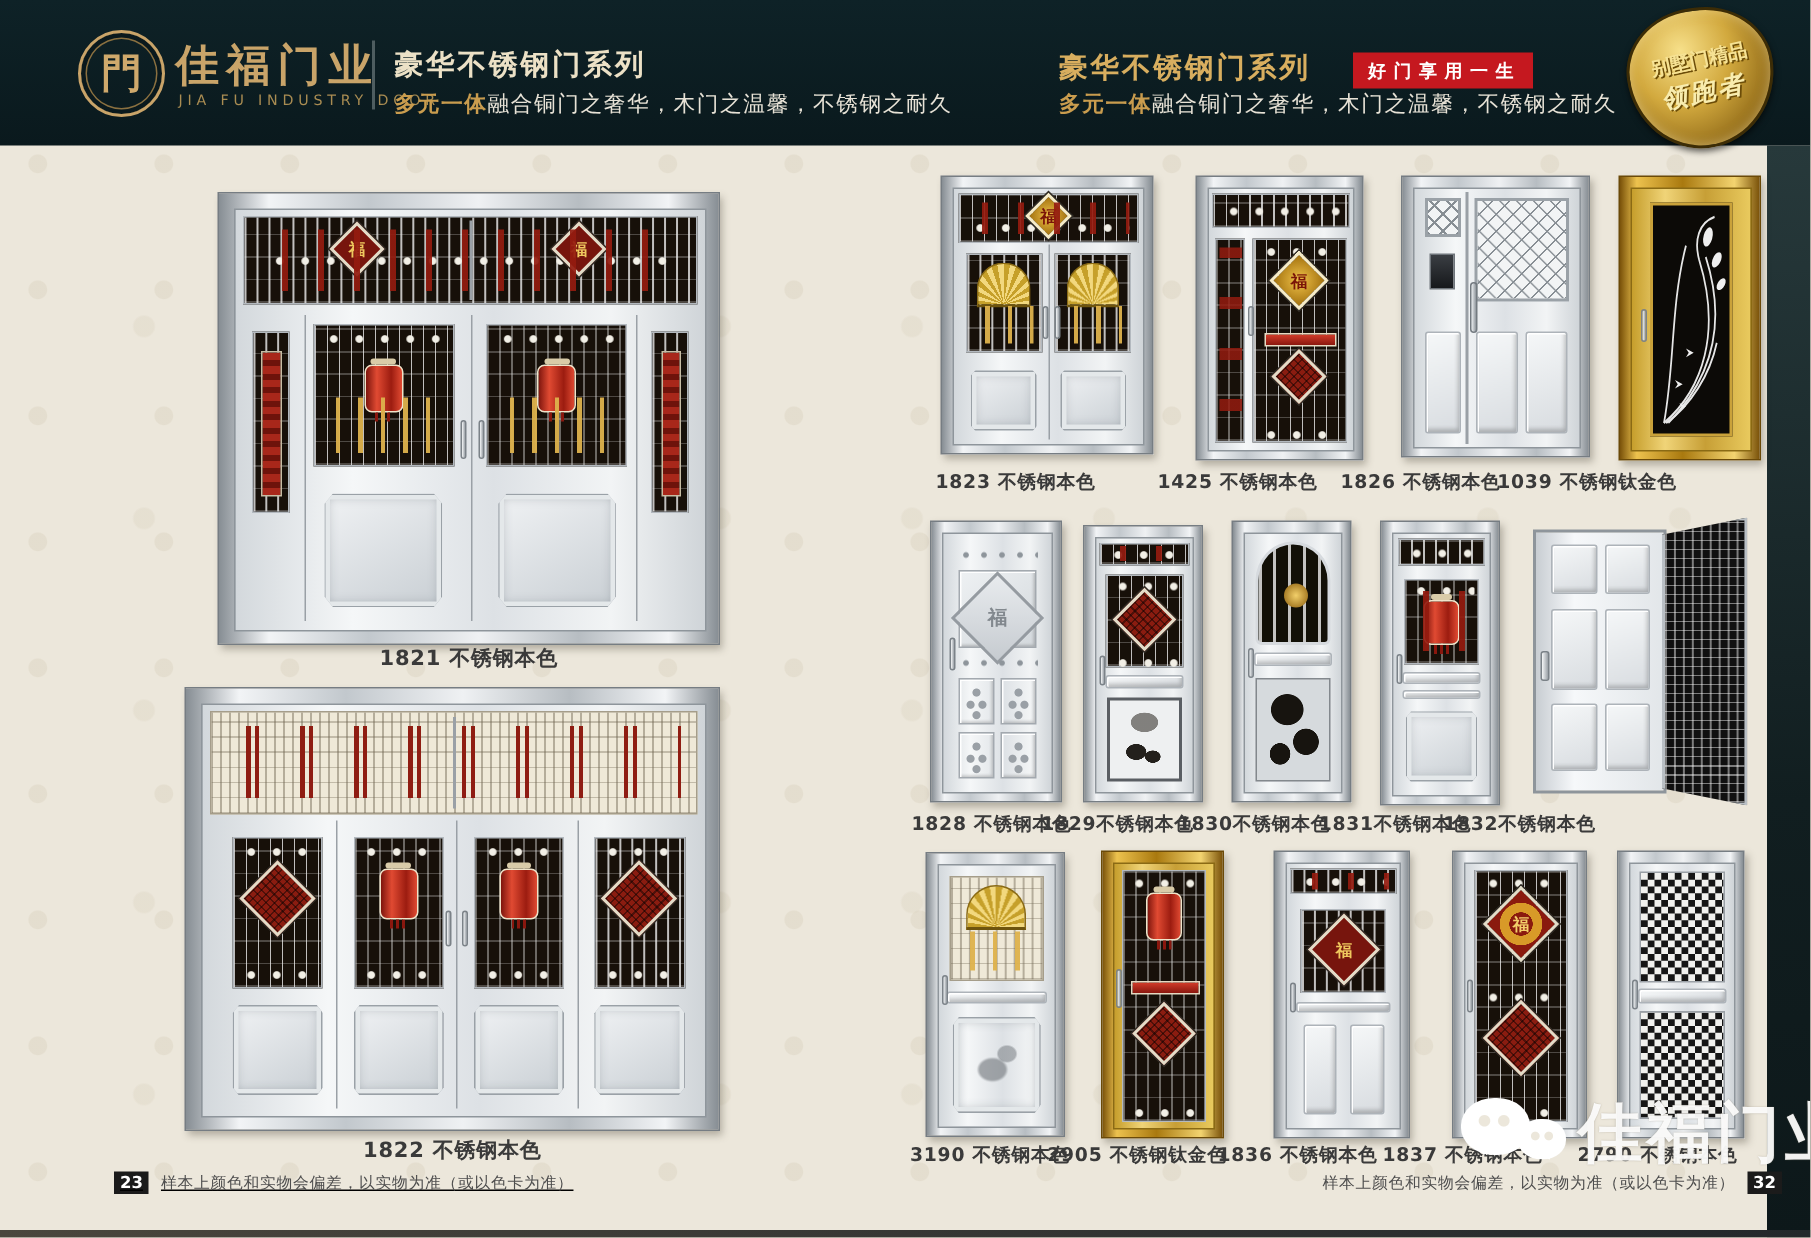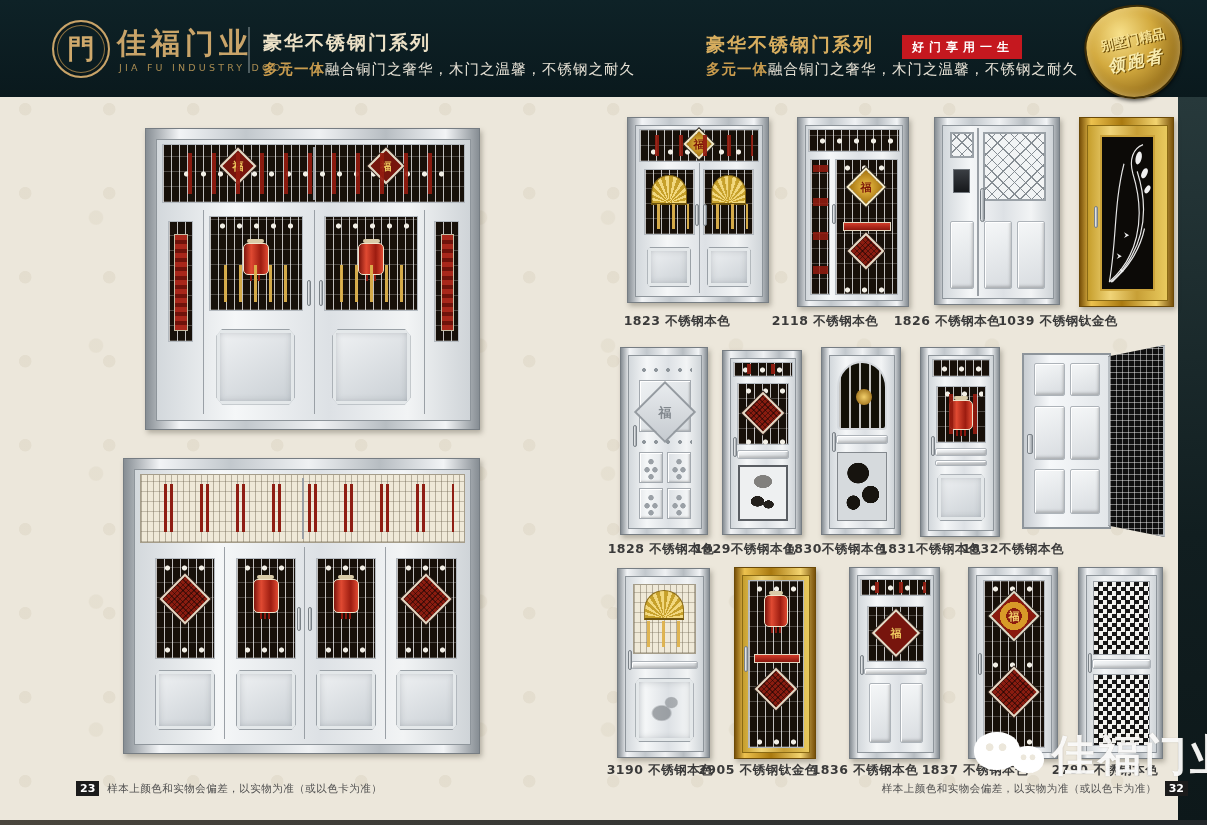--- a/index.html
+++ b/index.html
@@ -32,21 +32,21 @@
   .shield .s1{font-size:13px;font-weight:bold;color:#f6e294;text-shadow:1px 1px 0 #6b4c08;transform:rotate(-4deg);white-space:nowrap;}
   .shield .s2{font-size:17px;font-weight:bold;font-style:italic;color:#f8ecae;letter-spacing:2px;text-shadow:1px 1px 0 #6b4c08;transform:rotate(-4deg);margin-top:1px;}
   
   .rstrip{position:absolute;left:1178px;top:97px;width:29px;height:728px;background:linear-gradient(180deg,#27393b,#111e20 60%,#0d181a);z-index:2;}
   .bstrip{position:absolute;left:0;top:820px;width:1207px;height:5px;background:linear-gradient(90deg,#4a463d,#23282b);z-index:3;}
   .lbl{position:absolute;font-size:12.5px;font-weight:bold;color:#3a3a3a;text-align:center;letter-spacing:.5px;white-space:nowrap;z-index:4;}
   .lbl.big{font-size:14px;}
   .foot{position:absolute;display:flex;align-items:center;gap:8px;z-index:4;}
   .foot .pgnum{background:#1b1b1b;color:#fff;font-size:11px;font-weight:bold;padding:1px 4px;}
   .foot .note{font-size:10.5px;color:#4e4e4e;letter-spacing:.5px;white-space:nowrap;}
-  .foot-left{left:76px;top:781px;}
+  .foot-left{left:76px;top:781px;text-decoration:underline;}
   .foot-right{left:0;top:781px;width:1188px;justify-content:flex-end;}
   
   .wm{position:absolute;left:974px;top:727px;display:flex;align-items:center;z-index:30;}
   .wm-bub{position:relative;width:78px;height:52px;}
   .wm-bub .b1{position:absolute;left:0;top:2px;width:46px;height:38px;background:#fff;border-radius:48%;
     background-image:radial-gradient(circle at 34% 40%, #ece7db 3.5px, transparent 4.2px),radial-gradient(circle at 62% 40%, #ece7db 3.5px, transparent 4.2px);}
   .wm-bub .b1::after{content:'';position:absolute;left:8px;bottom:-7px;width:0;height:0;border:7px solid transparent;border-top-color:#fff;transform:rotate(18deg);}
   .wm-bub .b2{position:absolute;left:38px;top:16px;width:32px;height:27px;background:#fff;border-radius:48%;
     background-image:radial-gradient(circle at 36% 42%, #ece7db 2.6px, transparent 3.2px),radial-gradient(circle at 64% 42%, #ece7db 2.6px, transparent 3.2px);}
   .wm-bub .b2::after{content:'';position:absolute;right:6px;bottom:-5px;width:0;height:0;border:5px solid transparent;border-top-color:#fff;transform:rotate(-18deg);}
@@ -458,22 +458,24 @@
     </div>
   <div class="door d15">
       <div class="in">
         <div class="ck" style="left:9%;top:3%;width:82%;height:42%"></div>
         <div class="rp" style="left:7%;top:47%;width:86%;height:6%"></div>
         <div class="ck" style="left:9%;top:55.5%;width:82%;height:41%"></div>
         <div class="hd" style="left:2%;top:44%;height:20px"></div>
       </div>
     </div>
 
+  <div class="lbl big l0">1821 不锈钢本色</div>
+  <div class="lbl big l1">1822 不锈钢本色</div>
   <div class="lbl l2">1823 不锈钢本色</div>
-  <div class="lbl l3">2118 不锈钢本色</div>
+  <div class="lbl l3">1425 不锈钢本色</div>
   <div class="lbl l4">1826 不锈钢本色</div>
   <div class="lbl l5">1039 不锈钢钛金色</div>
   <div class="lbl l6">1828 不锈钢本色</div>
   <div class="lbl l7">1829不锈钢本色</div>
   <div class="lbl l8">1830不锈钢本色</div>
   <div class="lbl l9">1831不锈钢本色</div>
   <div class="lbl l10">1832不锈钢本色</div>
   <div class="lbl l11">3190 不锈钢本色</div>
   <div class="lbl l12">2905 不锈钢钛金色</div>
   <div class="lbl l13">1836 不锈钢本色</div>

